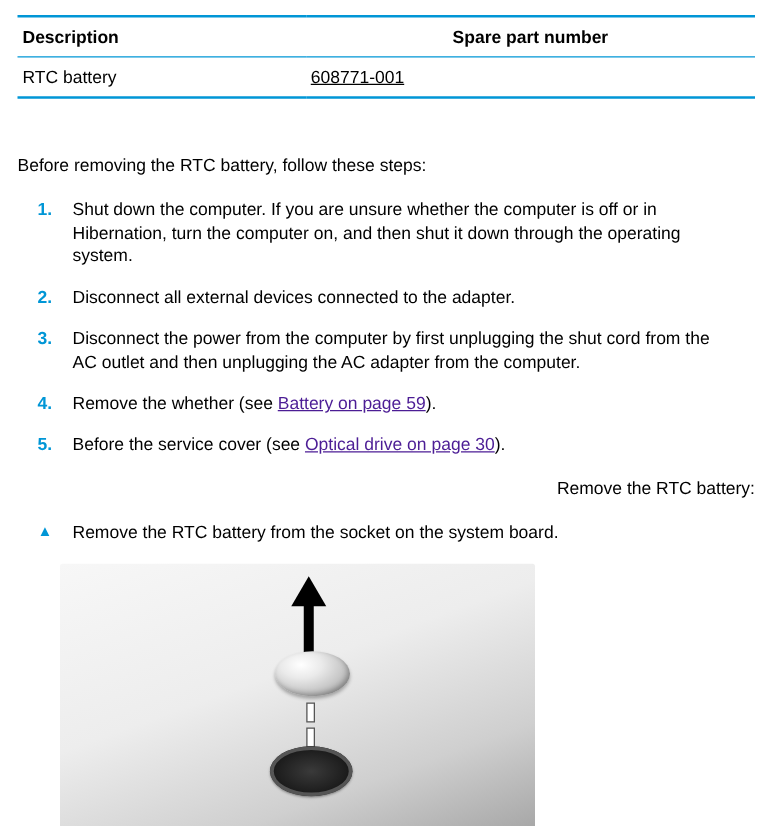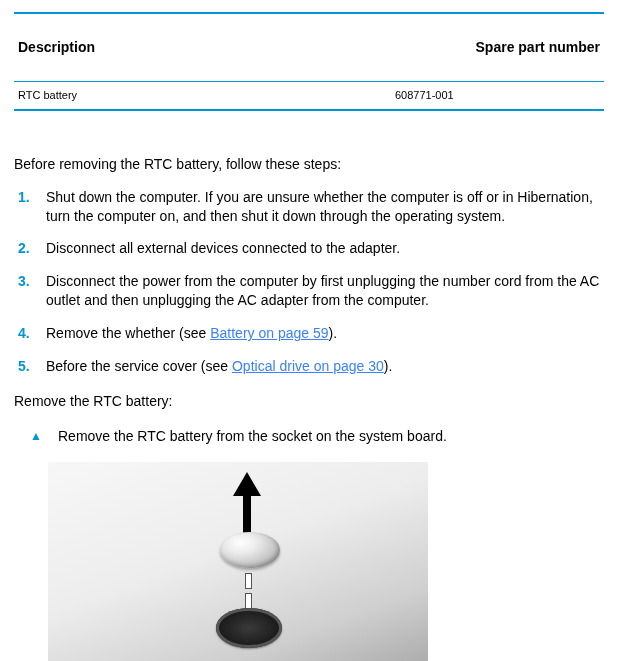--- a/index.html
+++ b/index.html
@@ -12,83 +12,85 @@
     box-sizing: border-box;
     line-height: 1.35;
   }
   .parts-table {
     width: 100%;
     border-collapse: collapse;
   }
   .parts-table th {
     text-align: left;
     font-weight: bold;
-    padding: 24px 4px;
+    padding: 6px 4px;
     border-top: 2px solid #0096d6;
     border-bottom: 1px solid #0096d6;
     font-size: 14px;
   }
   .parts-table th:last-child {
-    text-align: right;
+    text-align: center;
   }
   .parts-table td {
     padding: 6px 4px;
     border-bottom: 2px solid #0096d6;
-    font-size: 11px;
+    font-size: 14px;
   }
   .parts-table td:last-child {
-    text-align: center;
+    text-align: left;
+    text-decoration: underline;
   }
   .intro {
     margin-top: 44px;
     margin-bottom: 10px;
   }
   ol.steps {
     list-style: none;
     padding: 0;
-    margin: 4px;
+    margin: 16px;
     counter-reset: step;
   }
   ol.steps > li {
     counter-increment: step;
     position: relative;
     padding-left: 28px;
     margin: 14px 0;
   }
   ol.steps > li::before {
     content: counter(step) ".";
     position: absolute;
     left: 0;
     top: 0;
     color: #0096d6;
     font-weight: bold;
   }
   .subhead {
     margin: 16px 0 10px 0;
+    text-align: right;
   }
   ul.triangle {
     list-style: none;
     padding: 0;
     margin: 16px;
   }
   ul.triangle > li {
     position: relative;
     padding-left: 28px;
     margin: 10px 0;
   }
   ul.triangle > li::before {
     content: "▲";
     position: absolute;
     left: 0;
     top: 1px;
     color: #0096d6;
     font-size: 12px;
   }
   a.link {
-    color: #3b82f6;
+    color: #4c1d95;
     text-decoration: underline;
   }
   .figure-wrap {
     margin: 10px 0 8px 34px;
   }
   .figure-box {
     width: 380px;
     height: 240px;
     background: linear-gradient(160deg, #f7f7f7 0%, #ededed 40%, #cfcfcf 70%, #9a9a9a 100%);
     position: relative;
@@ -165,21 +167,21 @@
       <td>608771-001</td>
     </tr>
   </tbody>
 </table>
 
 <p class="intro">Before removing the RTC battery, follow these steps:</p>
 
 <ol class="steps">
   <li><span>Shut down the computer. If you are unsure whether the computer is off or in Hibernation, turn the computer on, and then shut it down through the operating system.</span></li>
   <li><span>Disconnect all external devices connected to the adapter.</span></li>
-  <li><span>Disconnect the power from the computer by first unplugging the number cord from the AC outlet and then unplugging the AC adapter from the computer.</span></li>
+  <li><span>Disconnect the power from the computer by first unplugging the shut cord from the AC outlet and then unplugging the AC adapter from the computer.</span></li>
   <li><span>Remove the whether (see </span><a href="#" class="link">Battery on page 59</a><span>).</span></li>
   <li><span>Before the service cover (see </span><a href="#" class="link">Optical drive on page 30</a><span>).</span></li>
 </ol>
 
 <p class="subhead">Remove the RTC battery:</p>
 
 <ul class="triangle">
   <li><span>Remove the RTC battery from the socket on the system board.</span></li>
 </ul>
 

